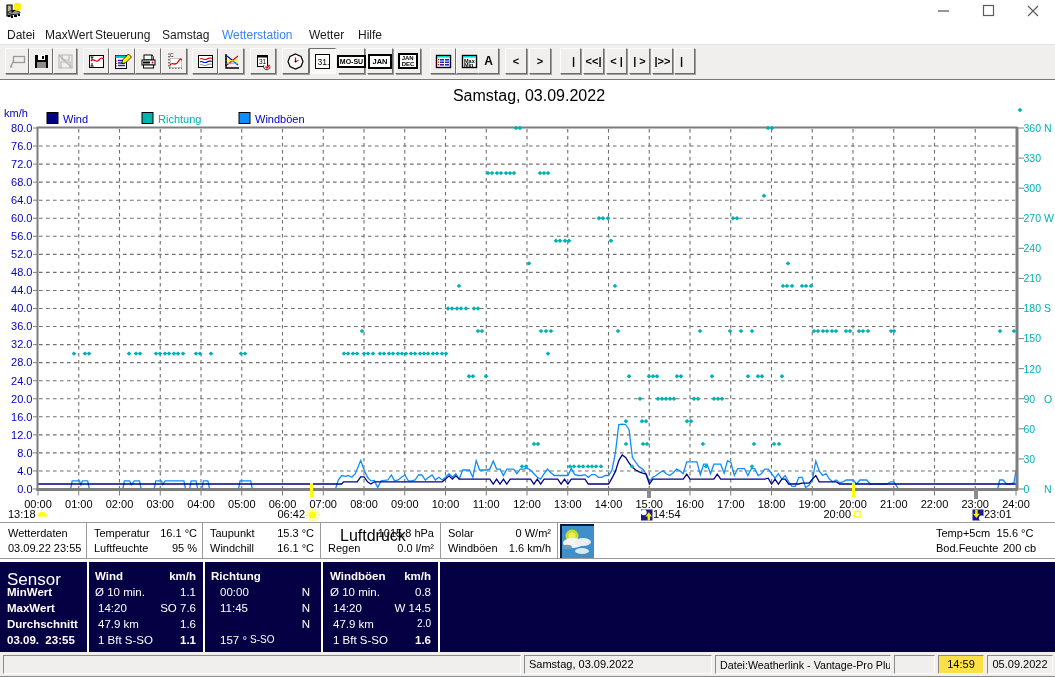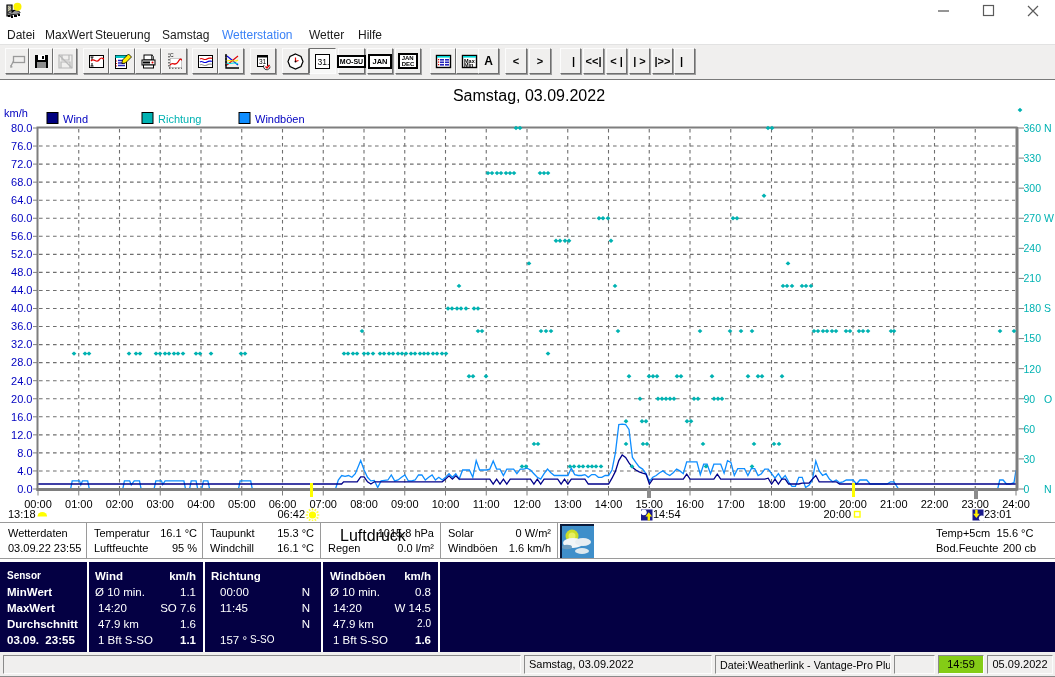--- a/index.html
+++ b/index.html
@@ -608,21 +608,21 @@
       <ellipse cx="13" cy="19" rx="10" ry="5" fill="#f2f6f8"></ellipse>
       <ellipse cx="23" cy="18" rx="8" ry="4" fill="#e8eef2"></ellipse>
       <ellipse cx="22" cy="27" rx="7" ry="3" fill="#dde8ee"></ellipse>
       <ellipse cx="7" cy="23" rx="5" ry="2.2" fill="#6d9cbf"></ellipse>
     </svg>
     <div class="abs" style="left:0;top:562px;width:1055px;height:90px;background:#040043"></div>
     <div class="abs" style="left:87px;top:562px;width:2px;height:90px;background:#fff"></div>
     <div class="abs" style="left:203px;top:562px;width:2px;height:90px;background:#fff"></div>
     <div class="abs" style="left:321px;top:562px;width:2px;height:90px;background:#fff"></div>
     <div class="abs" style="left:438px;top:562px;width:2px;height:90px;background:#fff"></div>
-    <div class="abs" style="left:7px;top:570px;font-size:10px;font-weight:bold;color:#fff">Sensor</div>
+    <div class="abs" style="left:7px;top:570px;font-size:17px;font-weight:normal;color:#fff">Sensor</div>
     <div class="abs" style="left:7px;top:586px;font-size:11.5px;font-weight:bold;color:#fff">MinWert</div>
     <div class="abs" style="left:7px;top:602px;font-size:11.5px;font-weight:bold;color:#fff">MaxWert</div>
     <div class="abs" style="left:7px;top:618px;font-size:11.5px;font-weight:bold;color:#fff">Durchschnitt</div>
     <div class="abs" style="left:7px;top:634px;font-size:11.5px;font-weight:bold;color:#fff">03.09.&nbsp; 23:55</div>
     <div class="abs" style="left:95px;top:570px;font-size:11.5px;font-weight:bold;color:#fff">Wind</div>
     <div class="abs" style="left:140px;top:570px;width:56px;text-align:right;font-size:11.5px;font-weight:bold;color:#fff">km/h</div>
     <div class="abs" style="left:95px;top:586px;font-size:11.5px;font-weight:normal;color:#fff">Ø 10 min.</div>
     <div class="abs" style="left:140px;top:586px;width:56px;text-align:right;font-size:11.5px;font-weight:normal;color:#fff">1.1</div>
     <div class="abs" style="left:98px;top:602px;font-size:11.5px;font-weight:normal;color:#fff">14:20</div>
     <div class="abs" style="left:140px;top:602px;width:56px;text-align:right;font-size:11.5px;font-weight:normal;color:#fff">SO 7.6</div>
@@ -646,18 +646,18 @@
     <div class="abs" style="left:375px;top:602px;width:56px;text-align:right;font-size:11.5px;font-weight:normal;color:#fff">W 14.5</div>
     <div class="abs" style="left:333px;top:618px;font-size:11.5px;font-weight:normal;color:#fff">47.9 km</div>
     <div class="abs" style="left:375px;top:618px;width:56px;text-align:right;font-size:10px;font-weight:normal;color:#fff">2.0</div>
     <div class="abs" style="left:333px;top:634px;font-size:11.5px;font-weight:normal;color:#fff">1 Bft S-SO</div>
     <div class="abs" style="left:375px;top:634px;width:56px;text-align:right;font-size:11.5px;font-weight:bold;color:#fff">1.6</div>
     <div class="abs" style="left:0;top:652px;width:1055px;height:25px;background:#f0efee;border-bottom:1px solid #8a8a8a"></div>
     <div class="abs" style="left:3px;top:655px;width:518px;height:19px;background:#f0efee;border:1px solid;border-color:#8a8a8a #fcfcfc #fcfcfc #8a8a8a;font-size:11px;color:#000;padding:2px 4px 2px 4px;overflow:hidden"></div>
     <div class="abs" style="left:524px;top:655px;width:188px;height:19px;background:#f0efee;border:1px solid;border-color:#8a8a8a #fcfcfc #fcfcfc #8a8a8a;font-size:11px;color:#000;padding:2px 4px 2px 4px;overflow:hidden">Samstag, 03.09.2022</div>
     <div class="abs" style="left:715px;top:655px;width:176px;height:19px;background:#f0efee;border:1px solid;border-color:#8a8a8a #fcfcfc #fcfcfc #8a8a8a;font-size:10.7px;color:#000;padding:2.5px 0 2px 4px;overflow:hidden">Datei:Weatherlink - Vantage-Pro Plus</div>
     <div class="abs" style="left:894px;top:655px;width:41px;height:19px;background:#f0efee;border:1px solid;border-color:#8a8a8a #fcfcfc #fcfcfc #8a8a8a;font-size:11px;color:#000;padding:2px 4px 2px 4px;overflow:hidden"></div>
-    <div class="abs" style="left:938px;top:655px;width:46px;height:19px;background:#84cc16;border:1px solid;border-color:#8a8a8a #fcfcfc #fcfcfc #8a8a8a;font-size:11px;color:#000;padding:2px 4px 2px 4px;overflow:hidden">
+    <div class="abs" style="left:938px;top:655px;width:46px;height:19px;background:#fde047;border:1px solid;border-color:#8a8a8a #fcfcfc #fcfcfc #8a8a8a;font-size:11px;color:#000;padding:2px 4px 2px 4px;overflow:hidden">
       <center>14:59</center>
     </div>
     <div class="abs" style="left:987px;top:655px;width:66px;height:19px;background:#f0efee;border:1px solid;border-color:#8a8a8a #fcfcfc #fcfcfc #8a8a8a;font-size:11px;color:#000;padding:2px 4px 2px 4px;overflow:hidden">
       <center>05.09.2022</center>
     </div>
   </div>
 </body></html>

